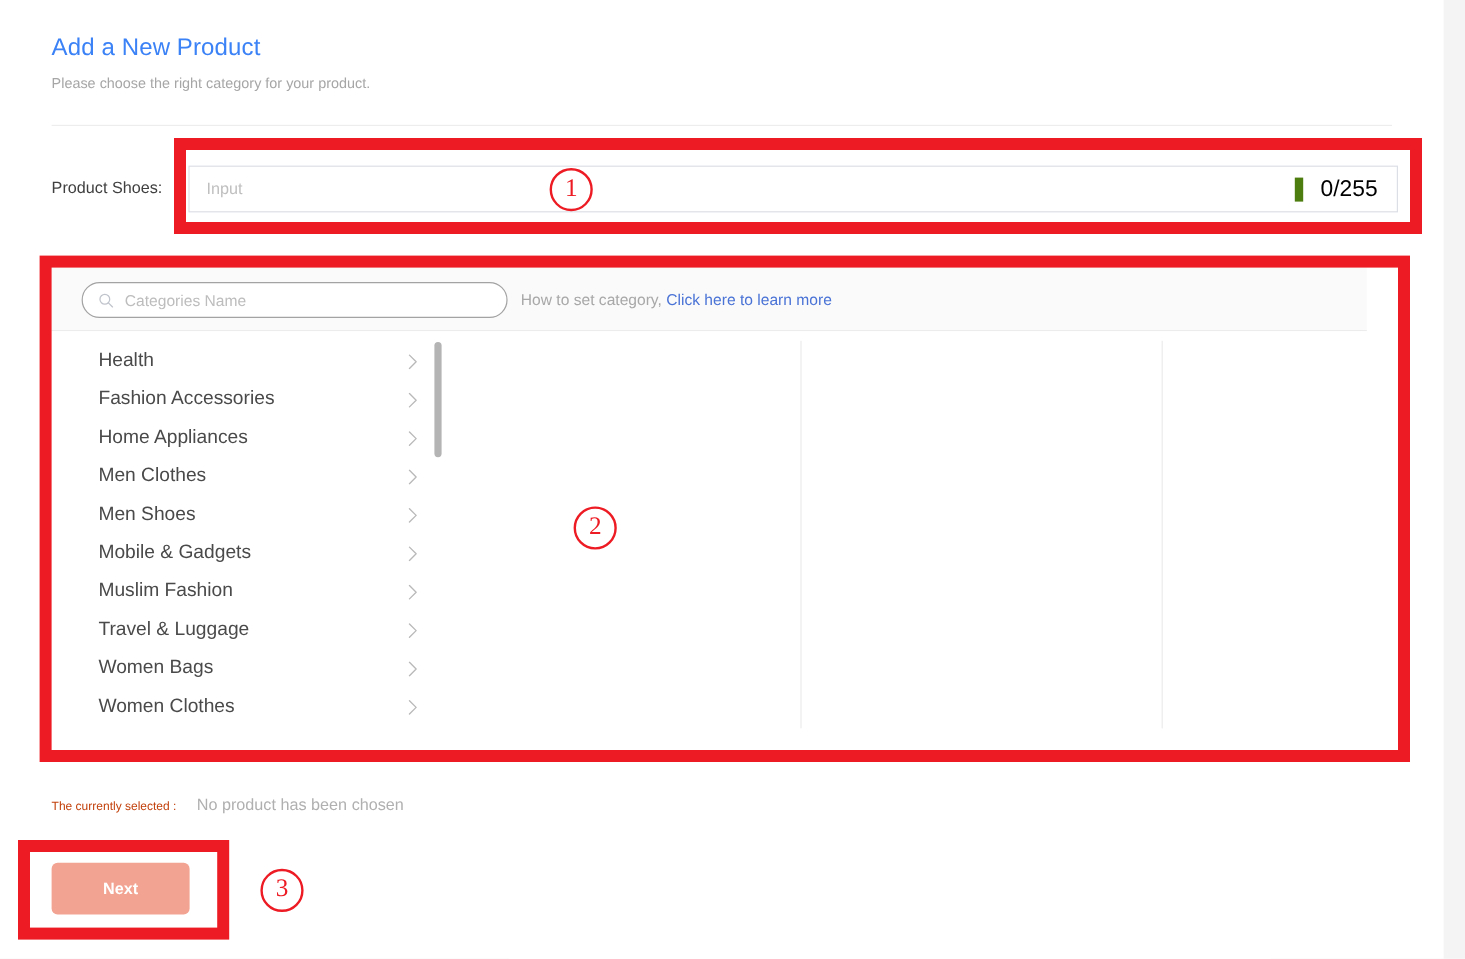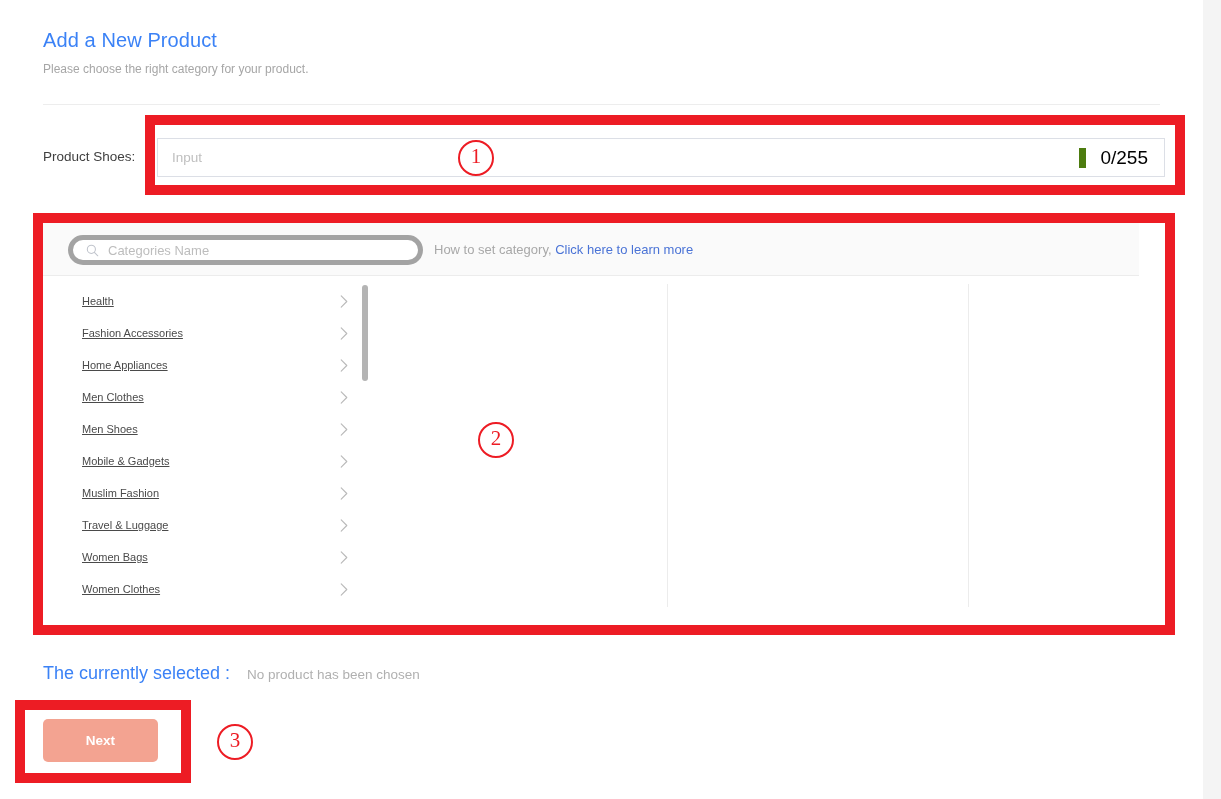--- a/index.html
+++ b/index.html
@@ -112,21 +112,21 @@
     background: #fafafa;
     border-bottom: 1px solid #ececec;
     box-sizing: border-box;
   }
   .search-pill {
     position: absolute;
     left: 25px;
     top: 12px;
     width: 355px;
     height: 30px;
-    border: 5px solid #a3a3a3;
+    border: 1px solid #a3a3a3;
     border-radius: 15px;
     background: #ffffff;
     box-sizing: border-box;
     display: flex;
     align-items: center;
   }
   .search-icon {
     flex: 0 0 auto;
     margin-left: 13px;
     width: 13px;
@@ -187,24 +187,23 @@
     height: 339px;
     overflow: hidden;
   }
   .cat-item {
     position: relative;
     height: 32px;
     display: flex;
     align-items: center;
     padding: 0 17px 0 39px;
     box-sizing: border-box;
-    font-size: 11px;
+    font-size: 16px;
     color: #4a4a4a;
     cursor: pointer;
-    text-decoration: underline;
   }
   .cat-item:first-child { margin-top: 9px; }
   .cat-label { flex: 1 1 auto; }
   .chev {
     flex: 0 0 auto;
     width: 8px;
     height: 13px;
     color: #b9b9b9;
   }
   .scroll-track {
@@ -226,22 +225,22 @@
   }
   
   .selected-row {
     position: absolute;
     left: 43px;
     top: 663px;
     display: flex;
     align-items: baseline;
   }
   .selected-label {
-    font-size: 18px;
-    color: #3b82f6;
+    font-size: 10px;
+    color: #c2410c;
   }
   .selected-value {
     font-size: 13.5px;
     color: #b0b0b0;
     margin-left: 17px;
   }
   
   #next-button {
     position: absolute;
     left: 43px;

